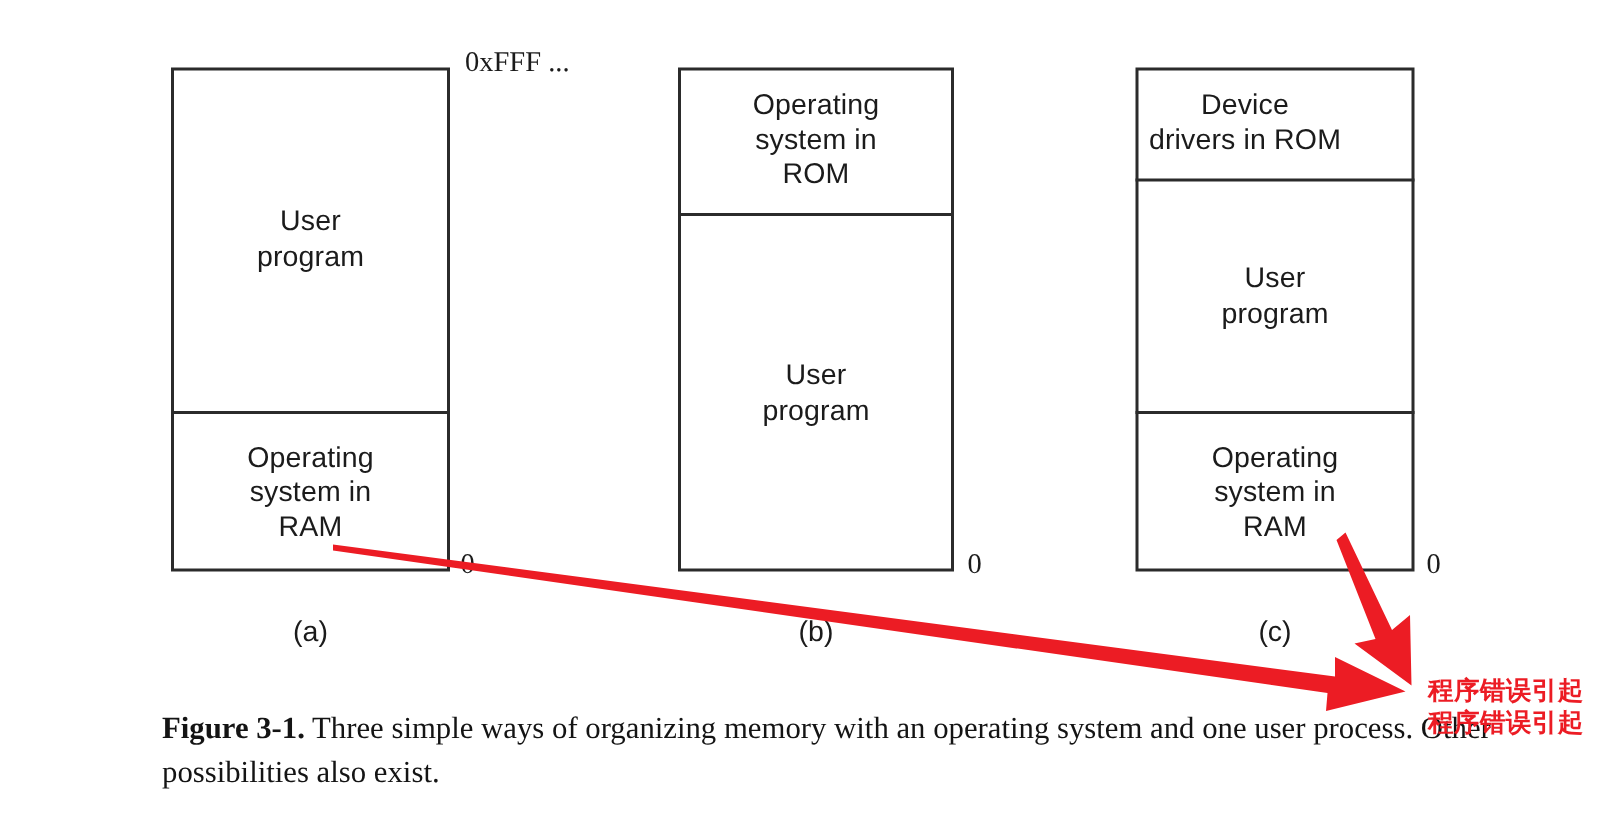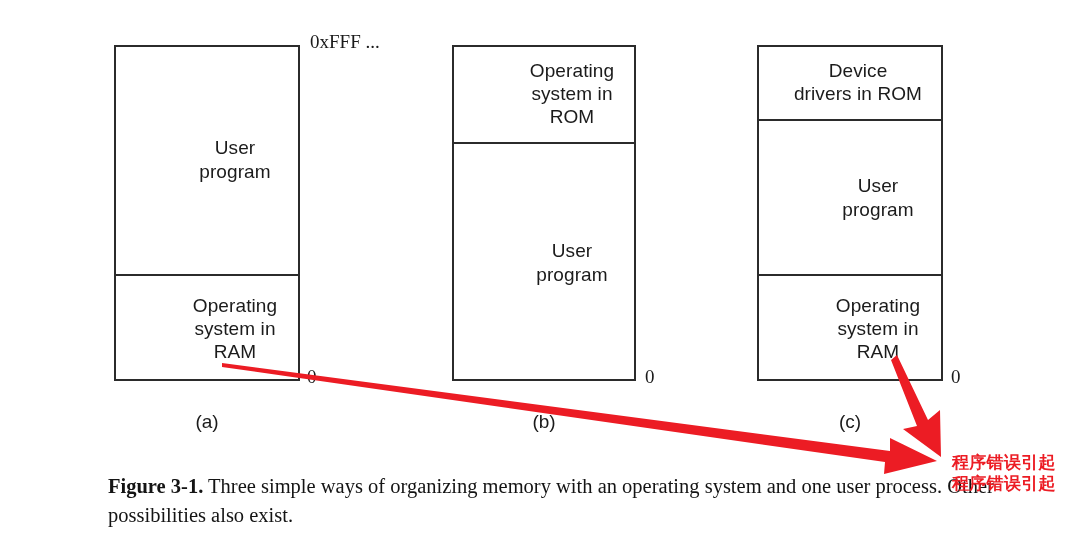--- a/index.html
+++ b/index.html
@@ -38,21 +38,20 @@
     box-sizing: border-box;
     display: flex;
     align-items: center;
     justify-content: center;
     text-align: center;
     font-family: "Liberation Sans", sans-serif;
     font-size: 19px;
     line-height: 1.22;
     color: #1b1b1b;
     letter-spacing: 0.1px;
-    margin-left: 28px;
   }
   .mem-divider {
     position: absolute;
     height: 0;
     border-top: 2px solid #2b2b2b;
   }
 
   .addr-label {
     position: absolute;
     font-family: Liberation Serif, serif;
@@ -91,21 +90,21 @@
     position: absolute;
     left: 0; top: 0;
     width: 1075px;
     height: 550px;
     pointer-events: none;
   }
   #annotation-text {
     position: absolute;
     left: 952px;
     top: 452px;
-    font-family: Liberation Serif, serif;
+    font-family: Liberation Mono, monospace;
     font-size: 17px;
     font-weight: bold;
     line-height: 1.26;
     color: #ec1c24;
     white-space: nowrap;
     letter-spacing: 0.3px;
   }
 </style>
 </head>
 <body>

